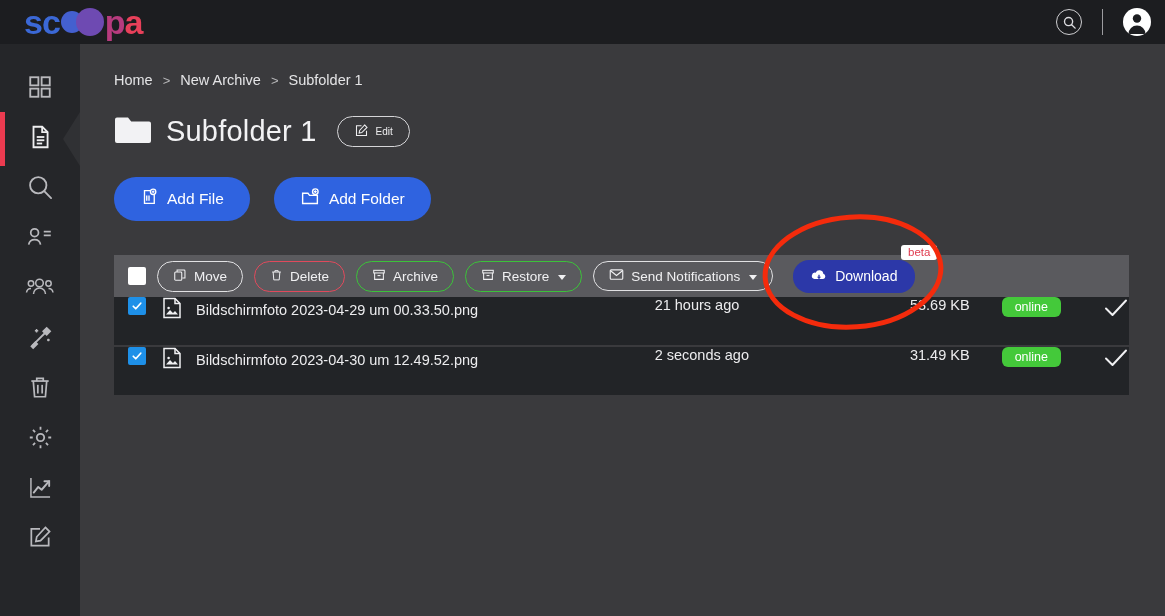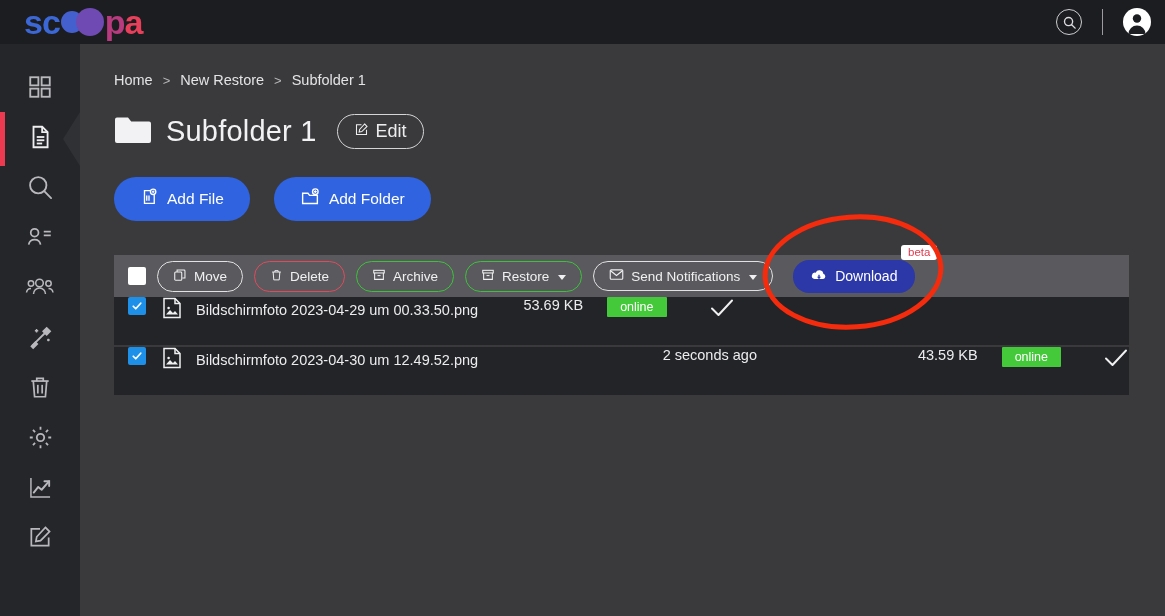--- a/index.html
+++ b/index.html
@@ -74,21 +74,21 @@
   }
   .breadcrumb { display: flex; align-items: center; gap: 10px; font-size: 14.5px; color: #e4e4e6; }
   .breadcrumb .sep { color: #b8b8ba; font-size: 13px; }
   .crumb { cursor: pointer; }
 
   .title-row { display: flex; align-items: center; gap: 14px; margin-top: 26px; }
   .page-title { font-size: 29px; color: #f2f2f4; font-weight: 400; letter-spacing: .2px; }
   .edit-btn {
     display: inline-flex; align-items: center; gap: 7px;
     border: 1.3px solid #d5d5d8; border-radius: 18px; color: #ededef;
-    padding: 6px 16px; font-size: 18px; background: transparent; cursor: pointer;
+    padding: 6px 16px; font-size: 10px; background: transparent; cursor: pointer;
     margin-left: 6px;
   }
 
   .add-row { display: flex; gap: 24px; margin-top: 28px; align-items: flex-end; }
   .btn-primary {
     display: inline-flex; align-items: center; gap: 9px;
     background: #2f63e0; color: #fff; border: none; border-radius: 22px;
     padding: 11px 26px; font-size: 15.5px; cursor: pointer;
   }
 
@@ -131,21 +131,21 @@
 
   .row {
     height: 48px; background: #222427; display: flex; align-items: flex-start;
     padding-left: 14px; margin-bottom: 2px; color: #ececee; font-size: 14.5px;
   }
   .row .fname { margin-left: 16px; display: flex; align-items: center; gap: 14px; }
   .row .time  { margin-left: auto; width: 210px; }
   .row .size  { width: 105px; text-align: right; }
   .badge {
     background: #44c93a; color: #fff; font-size: 12.5px;
-    border-radius: 1px; padding: 3px 13px; margin-left: 24px;
+    border-radius: 6px; padding: 3px 13px; margin-left: 32px;
   }
   .row .check { margin-left: 42px; display: flex; align-items: center; }
 
   
   .annotation {
     position: absolute; left: 760px; top: 212px; width: 186px; height: 120px;
     pointer-events: none; z-index: 50;
   }
 </style>
 </head>
@@ -289,21 +289,21 @@
         </svg>
       </span>
     </div>
   </div>
 
   <div class="main">
 
     <div class="breadcrumb">
       <span class="crumb">Home</span>
       <span class="sep">&gt;</span>
-      <span class="crumb">New Restore</span>
+      <span class="crumb">New Archive</span>
       <span class="sep">&gt;</span>
       <span class="crumb">Subfolder 1</span>
     </div>
 
     <div class="title-row">
       <span>
         <svg width="38" height="31" viewBox="0 0 38 31">
           <path d="M1 5.5a2 2 0 0 1 2-2h11l3.2 4H35a2 2 0 0 1 2 2v2H1z" fill="#f2f2f4"></path>
           <path d="M1 11h36v16a2 2 0 0 1-2 2H3a2 2 0 0 1-2-2z" fill="#f2f2f4"></path>
         </svg>
@@ -429,20 +429,21 @@
           <span>
             <svg width="20" height="22" viewBox="0 0 20 22" fill="none" stroke="#f0f0f2" stroke-width="1.5">
               <path d="M2 1.5h11l5 5v14H2z"></path>
                 <path d="M13 1.5v5h5"></path>
               <circle cx="6.6" cy="11" r="1.3" fill="#f0f0f2" stroke="none"></circle>
               <path d="M4 17.5 8 13l3 3 2-2 3 3.5z" fill="#f0f0f2" stroke="none"></path>
             </svg>
           </span>
           <span>Bildschirmfoto 2023-04-29 um 00.33.50.png</span>
         </span>
+        <span class="time">21 hours ago</span>
         <span class="size">53.69 KB</span>
         <span class="badge">online</span>
         <span class="check">
           <svg width="26" height="22" viewBox="0 0 26 22" fill="none" stroke="#f0f0f2" stroke-width="2">
             <path d="M3 11.5 9.5 18 23 3.5" stroke-linecap="round" stroke-linejoin="round"></path>
           </svg>
         </span>
       </div>
 
       <div class="row">
@@ -456,21 +457,21 @@
             <svg width="20" height="22" viewBox="0 0 20 22" fill="none" stroke="#f0f0f2" stroke-width="1.5">
               <path d="M2 1.5h11l5 5v14H2z"></path>
                 <path d="M13 1.5v5h5"></path>
               <circle cx="6.6" cy="11" r="1.3" fill="#f0f0f2" stroke="none"></circle>
               <path d="M4 17.5 8 13l3 3 2-2 3 3.5z" fill="#f0f0f2" stroke="none"></path>
             </svg>
           </span>
           <span>Bildschirmfoto 2023-04-30 um 12.49.52.png</span>
         </span>
         <span class="time">2 seconds ago</span>
-        <span class="size">43.59 KB</span>
+        <span class="size">31.49 KB</span>
         <span class="badge">online</span>
         <span class="check">
           <svg width="26" height="22" viewBox="0 0 26 22" fill="none" stroke="#f0f0f2" stroke-width="2">
             <path d="M3 11.5 9.5 18 23 3.5" stroke-linecap="round" stroke-linejoin="round"></path>
           </svg>
         </span>
       </div>
 
     </div>
   </div>

